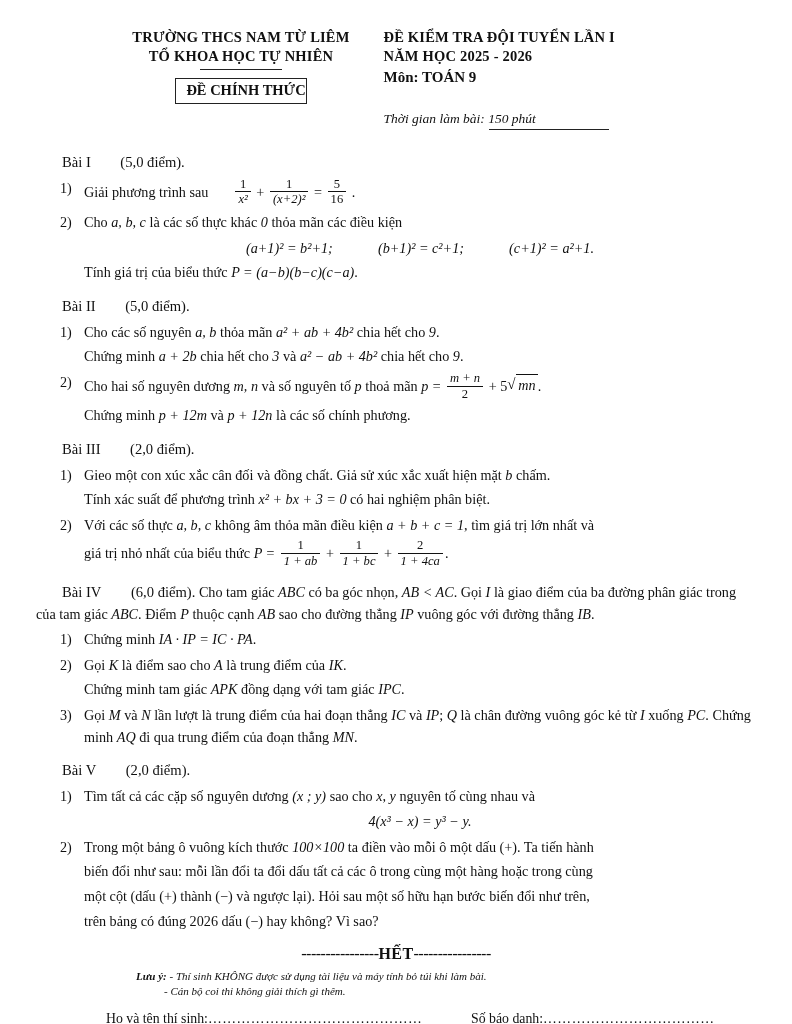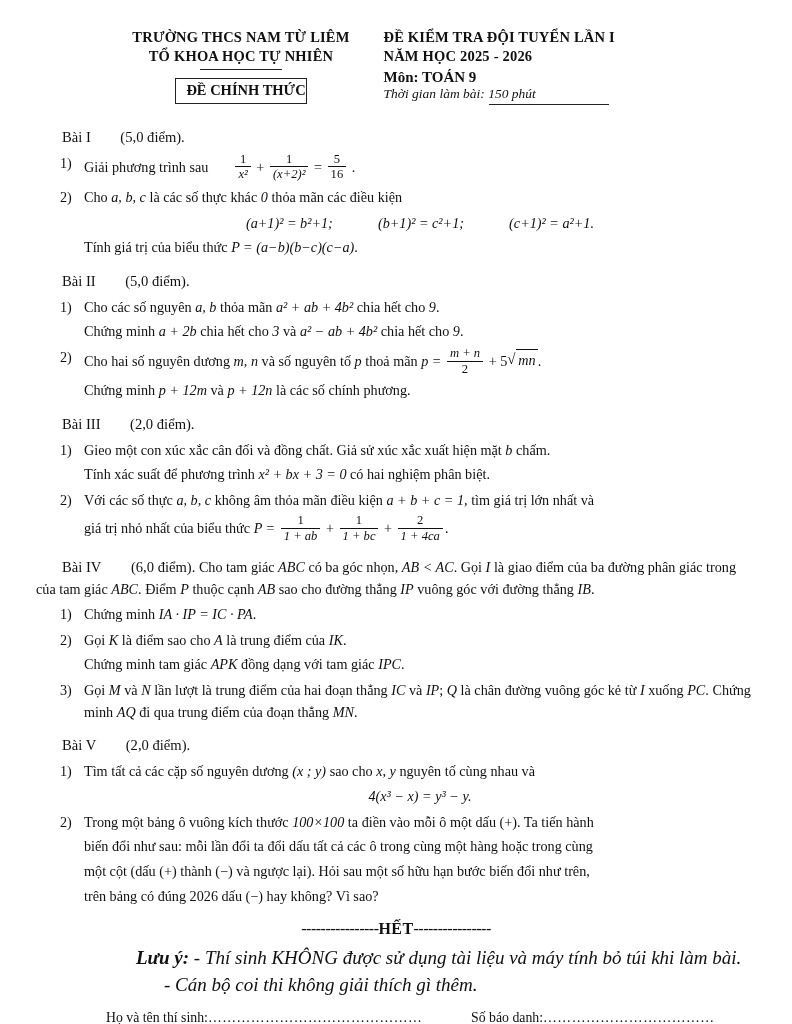--- a/index.html
+++ b/index.html
@@ -66,21 +66,21 @@
     text-align: center;
   }
   .subj {
     font-weight: bold;
     font-size: 15px;
     margin-top: 3px;
   }
   .time {
     font-style: italic;
     font-size: 13.5px;
-    margin-top: 0;
+    margin-top: 25px;
   }
   
   .content {
     padding: 10px 36px 0 36px;
     font-size: 14.2px;
     line-height: 1.52;
   }
   .bai {
     margin-top: 11px;
   }
@@ -158,21 +158,21 @@
     margin-top: 10px;
     font-weight: bold;
     font-size: 16px;
     letter-spacing: .4px;
   }
   .dashes { letter-spacing: -0.5px; font-weight: normal; }
   .note {
     margin-top: 2px;
     padding-left: 100px;
     font-style: italic;
-    font-size: 19px;
+    font-size: 11px;
     line-height: 1.45;
   }
   .note b { font-style: italic; }
   .fields {
     margin-top: 8px;
     font-size: 13.8px;
     line-height: 1.6;
     padding-left: 70px;
   }
   .fields .row2 { display: flex; gap: 45px; }

